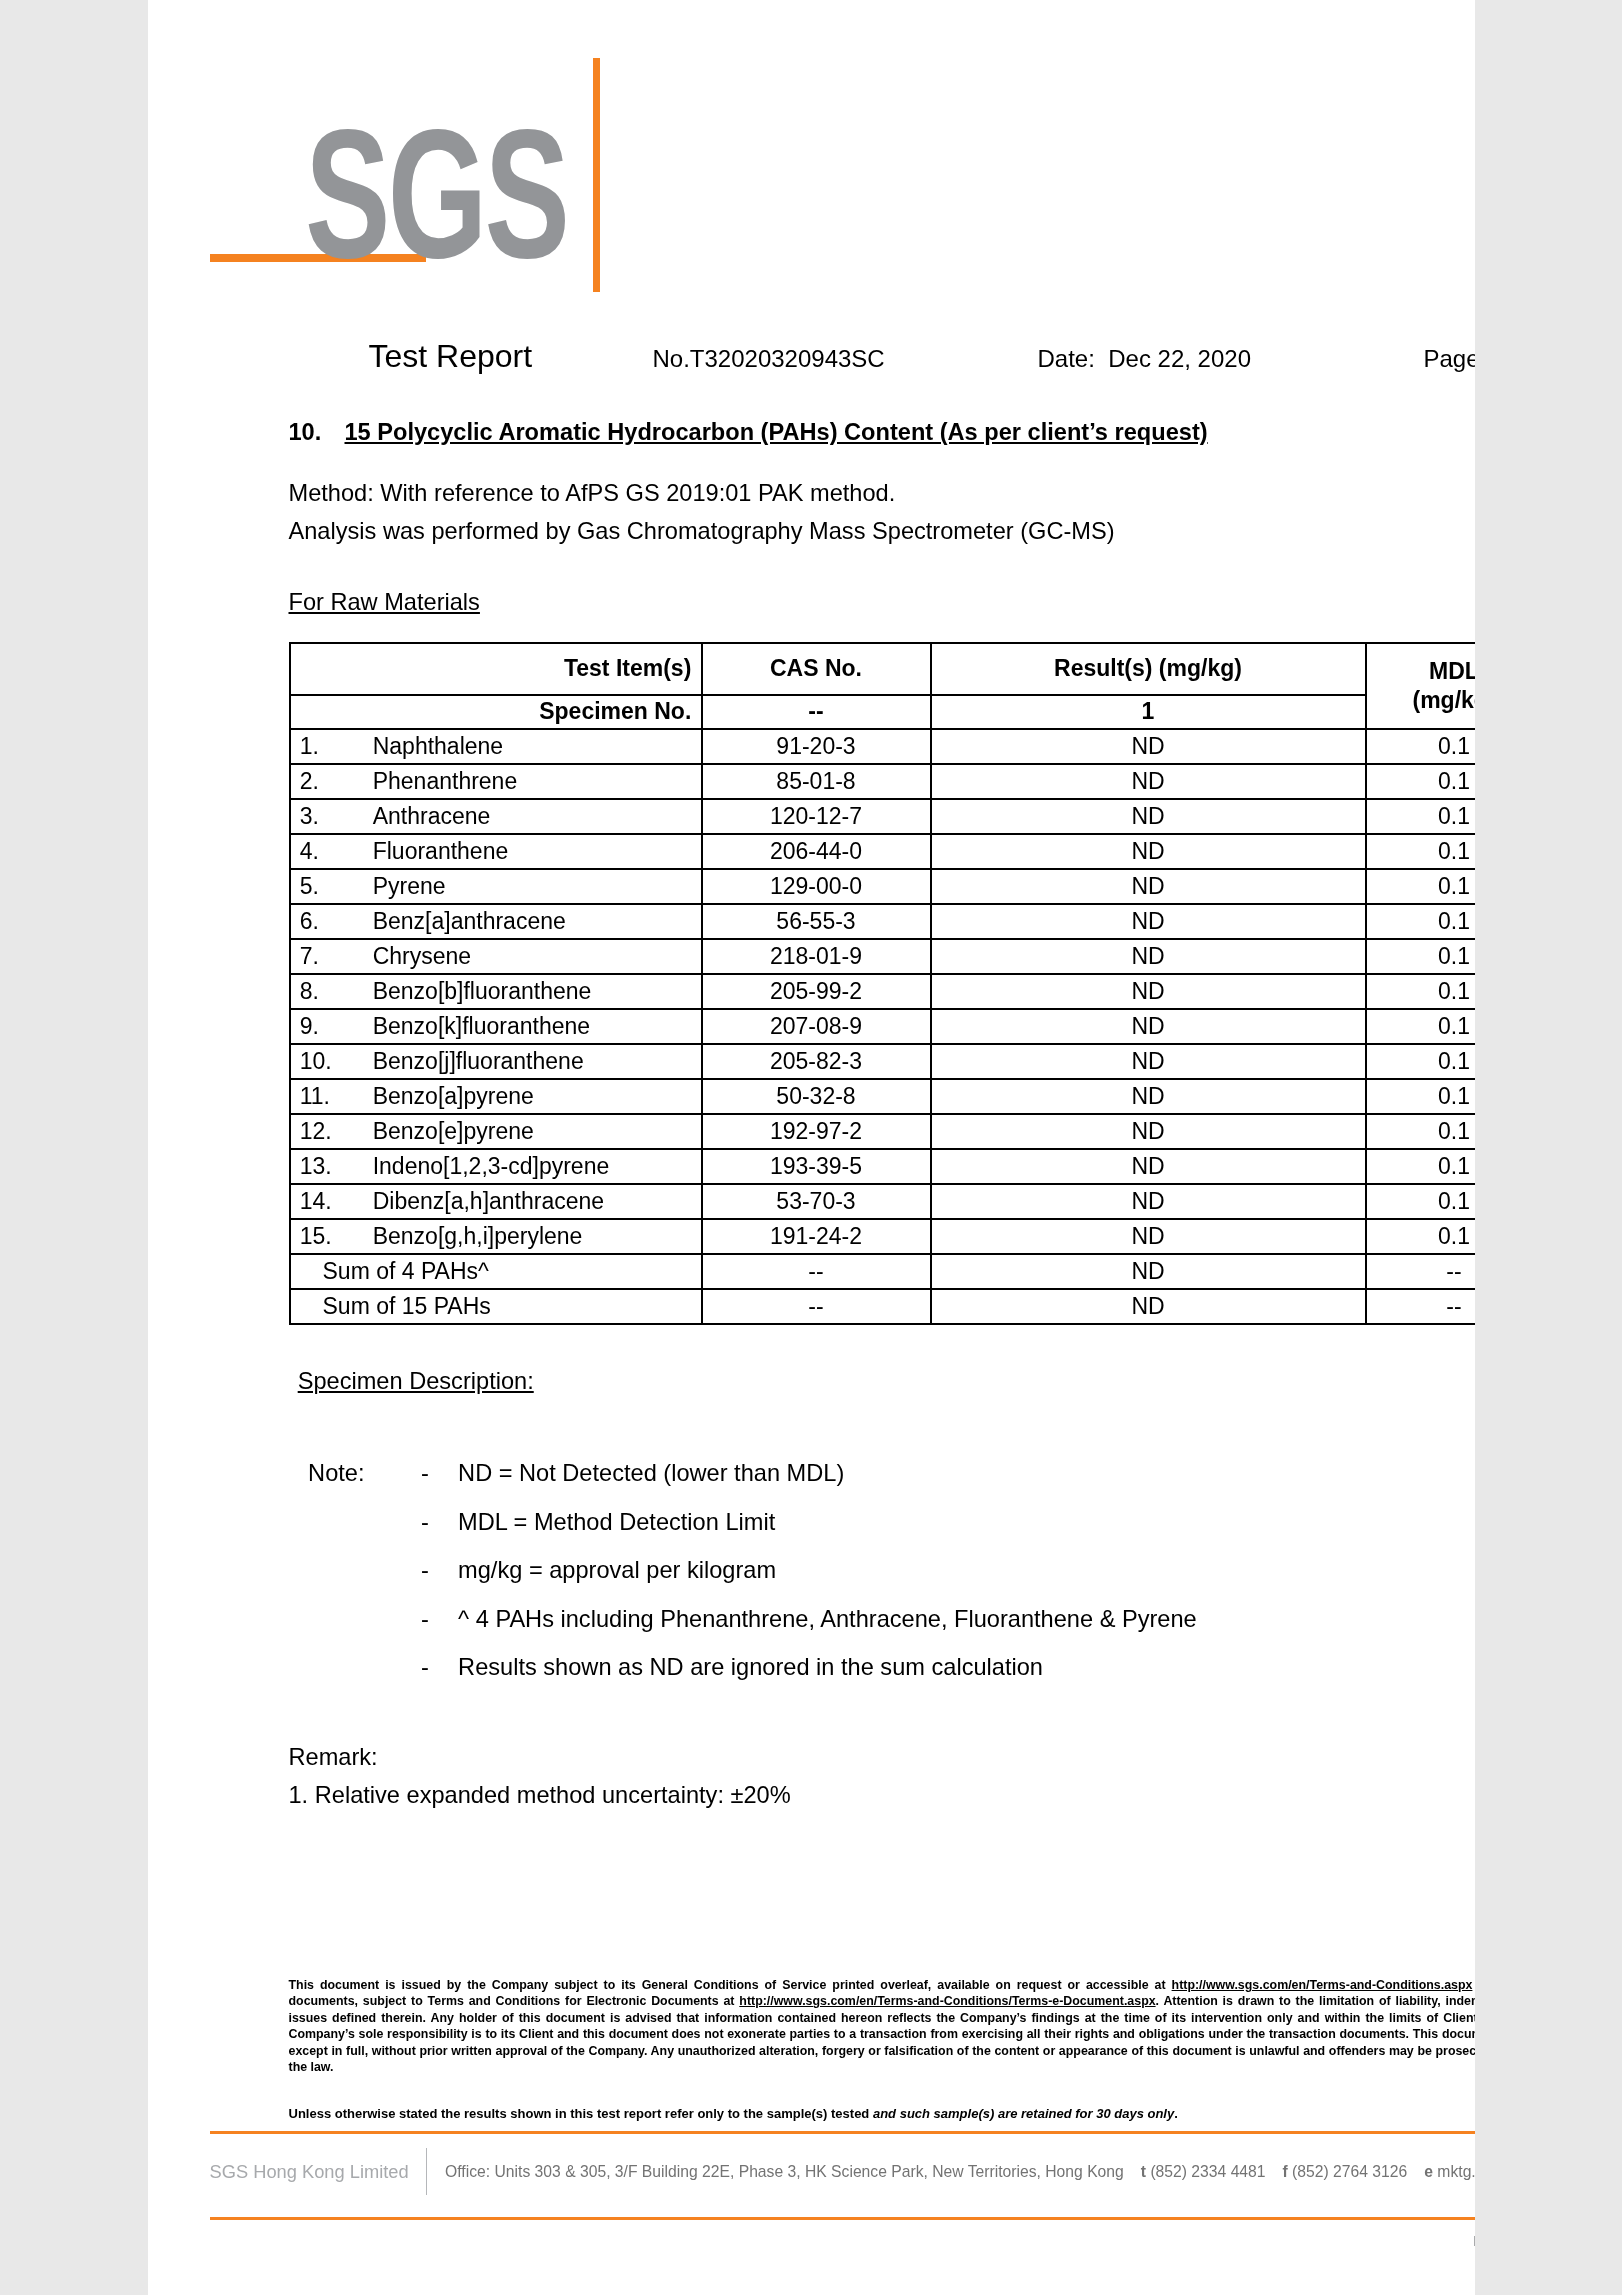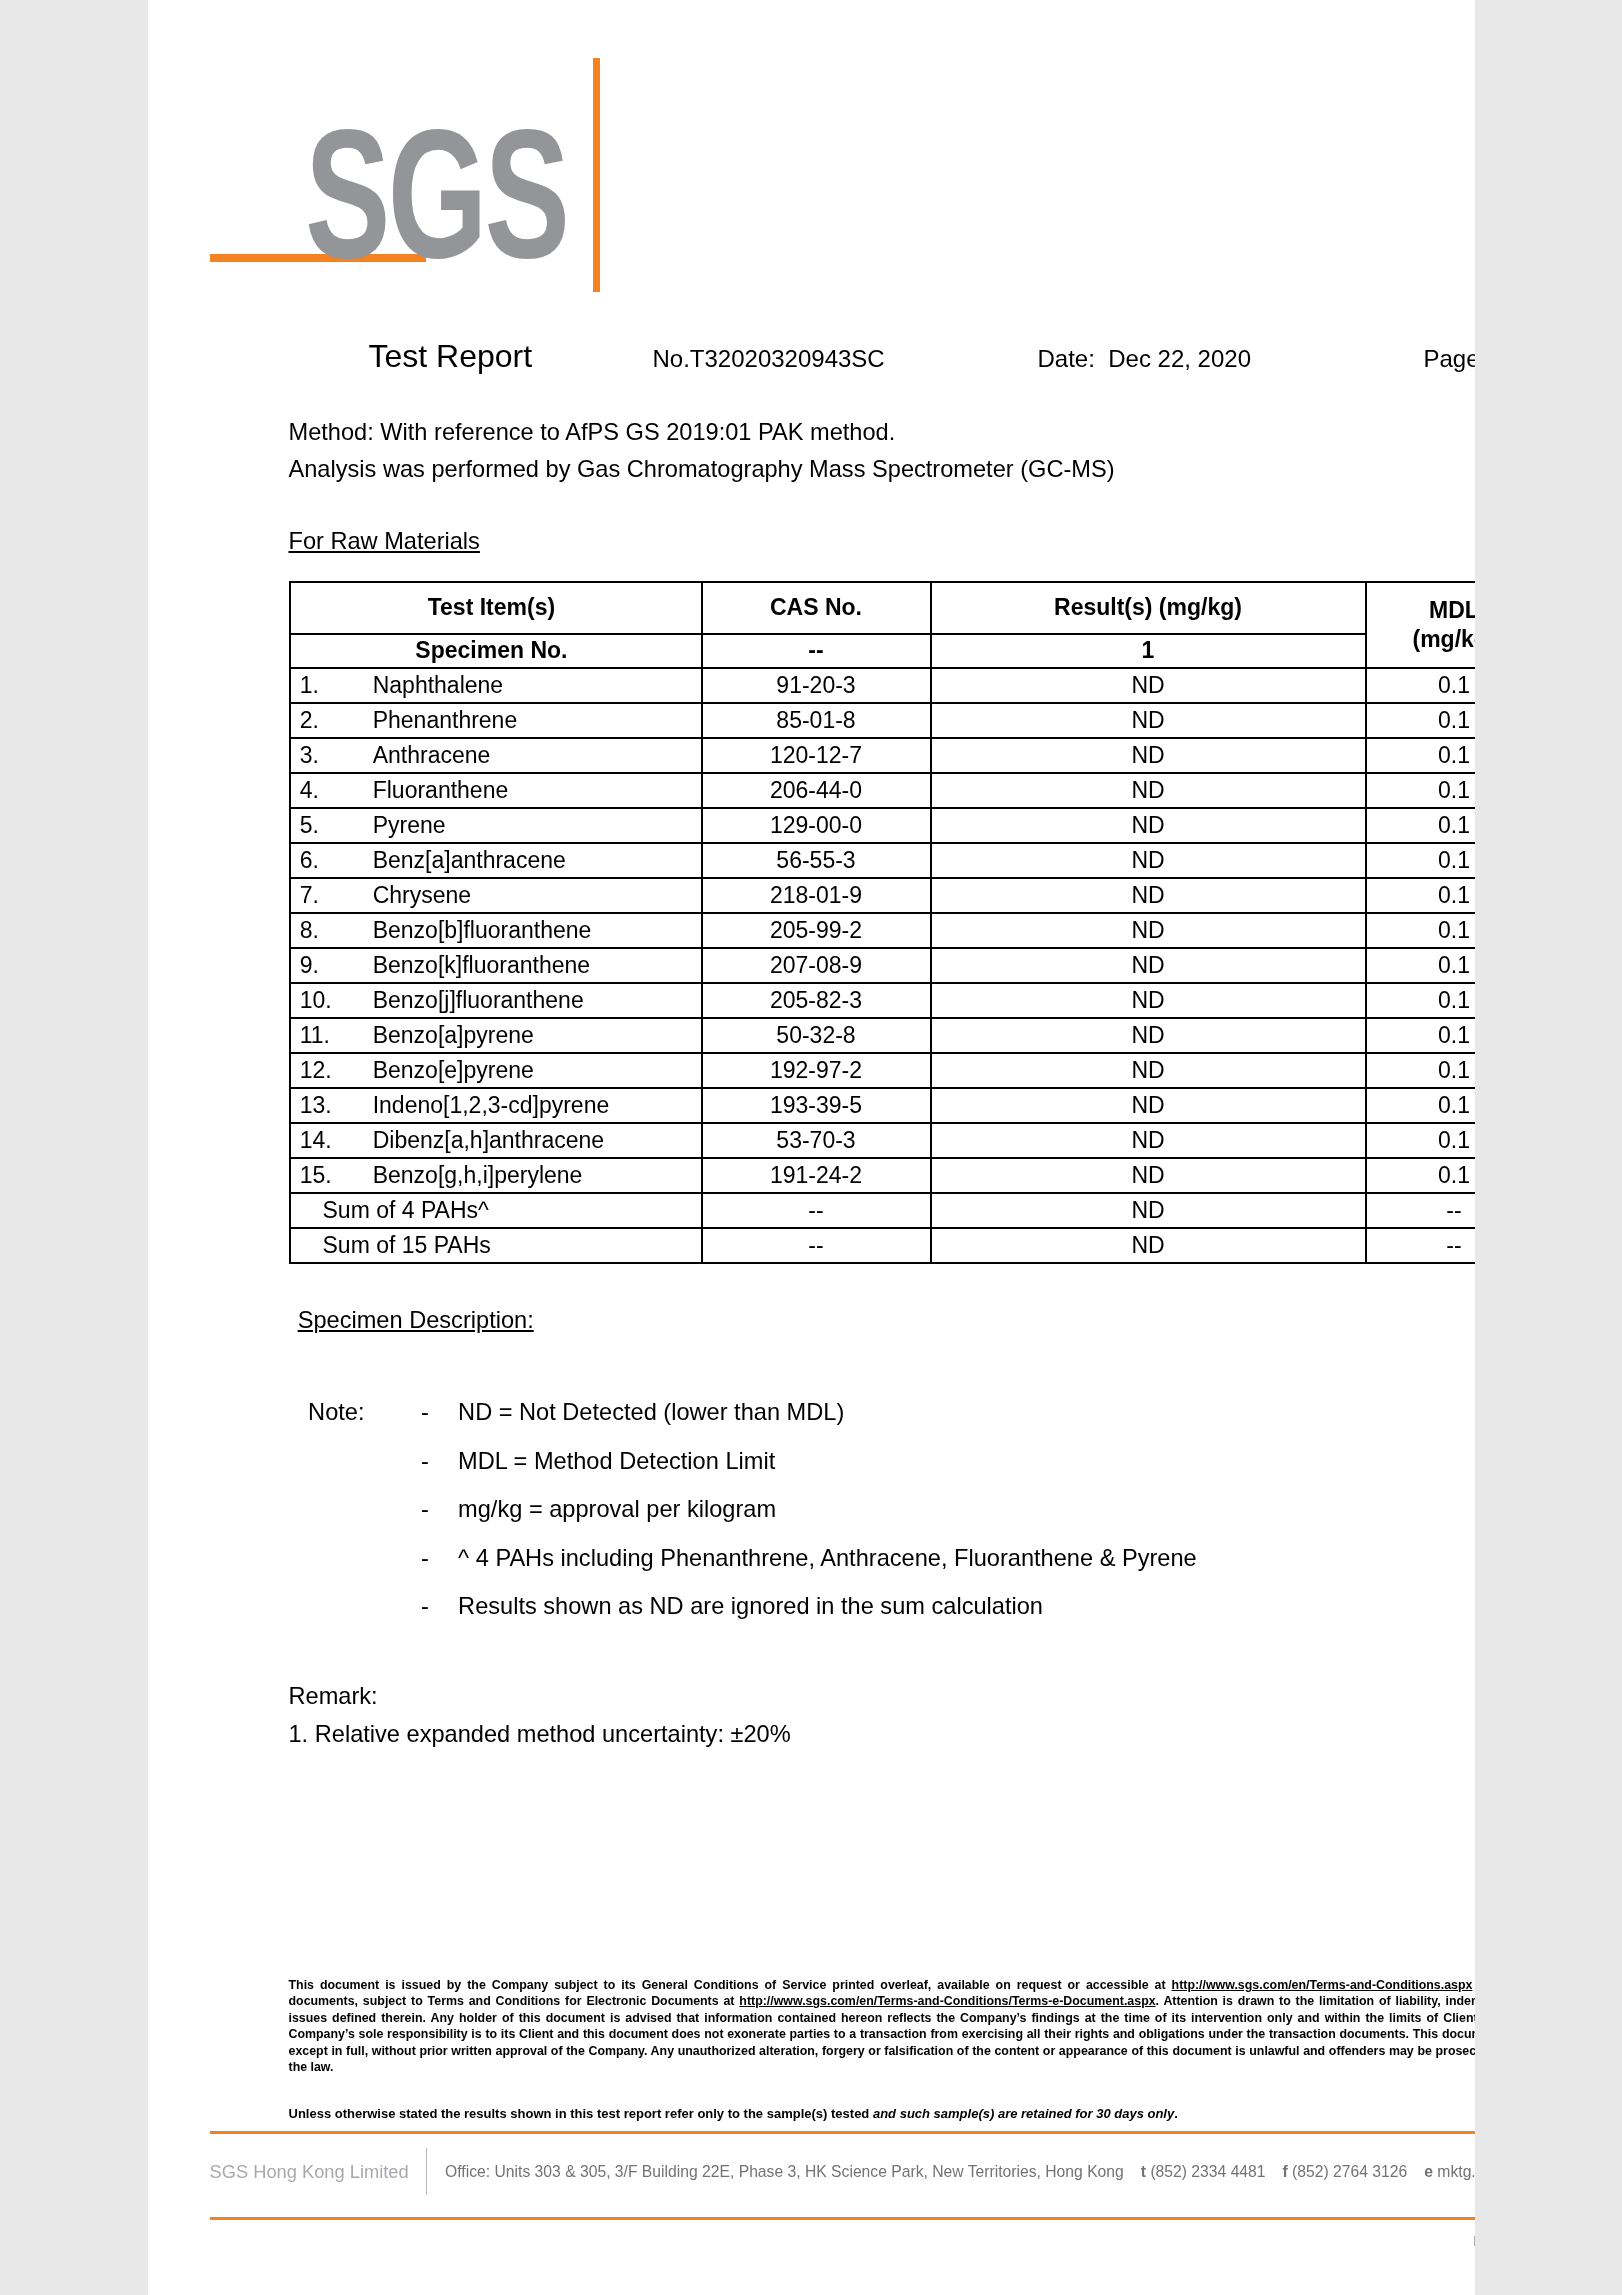--- a/index.html
+++ b/index.html
@@ -39,21 +39,21 @@
   .section-heading { font-weight: bold; margin-bottom: 31px; }
   .section-heading .num { display: inline-block; width: 56px; }
   .method { margin-bottom: 7.2px; }
   .subsection { margin-top: 34px; display: inline-block; }
 
   table.results { border-collapse: collapse; width: 1253px; table-layout: fixed; font-size: 23px; margin-top: 25px; }
   .results th, .results td { border: 2px solid #000; padding: 0 9.2px; }
   .results thead tr.hrow1 { height: 52px; }
   .results thead tr.hrow2 { height: 34px; }
   .results th { font-weight: bold; text-align: center; }
-  .results th.left, .results td.left { text-align: center; padding-left: 1px; }
+  .results th.left, .results td.left { text-align: right; padding-left: 1px; }
   .results tbody td { height: 35px; text-align: center; }
   .results td.item-cell { text-align: left; border-radius: 8px; }
   .results .no { display: inline-block; width: 73px; }
   .results .sum-label { text-align: left; padding-left: 32px; }
   .mdl-head { line-height: 1.25; }
 
   .spec-title { margin-top: 41px; margin-left: 9.2px; }
   .spec-item { margin-top: 31px; margin-left: 19.6px; }
   .spec-item .spec-no { display: inline-block; width: 42px; }
 
@@ -103,20 +103,23 @@
 
   <div class="header-row">
     <span class="hdr-title">Test Report</span>
     <span class="hdr-no">No.T32020320943SC</span>
     <span class="hdr-date"><span>Date:</span>&nbsp;&nbsp;<span>Dec 22, 2020</span></span>
     <span class="hdr-page">Page 12 of 21</span>
   </div>
 
   <div class="content">
 
+    <div class="section-heading">
+      <span class="num">10.</span><span class="u">15 Polycyclic Aromatic Hydrocarbon (PAHs) Content (As per client’s request)</span>
+    </div>
 
     <div class="method">Method: With reference to AfPS GS 2019:01 PAK method.</div>
     <div class="method">Analysis was performed by Gas Chromatography Mass Spectrometer (GC-MS)</div>
 
     <div class="subsection u">For Raw Materials</div>
 
     <table class="results">
       <colgroup>
         <col style="width:412px">
           <col style="width:229px">

